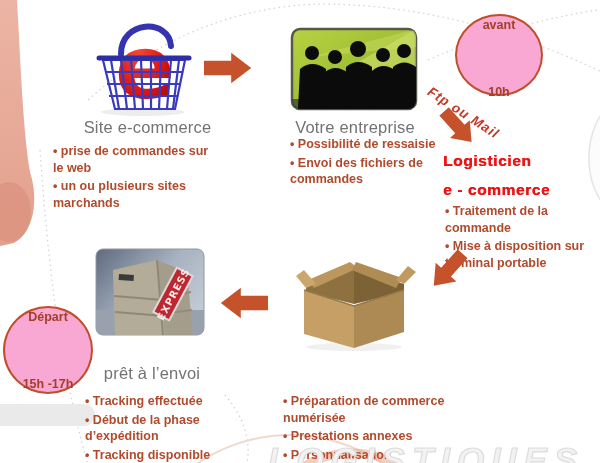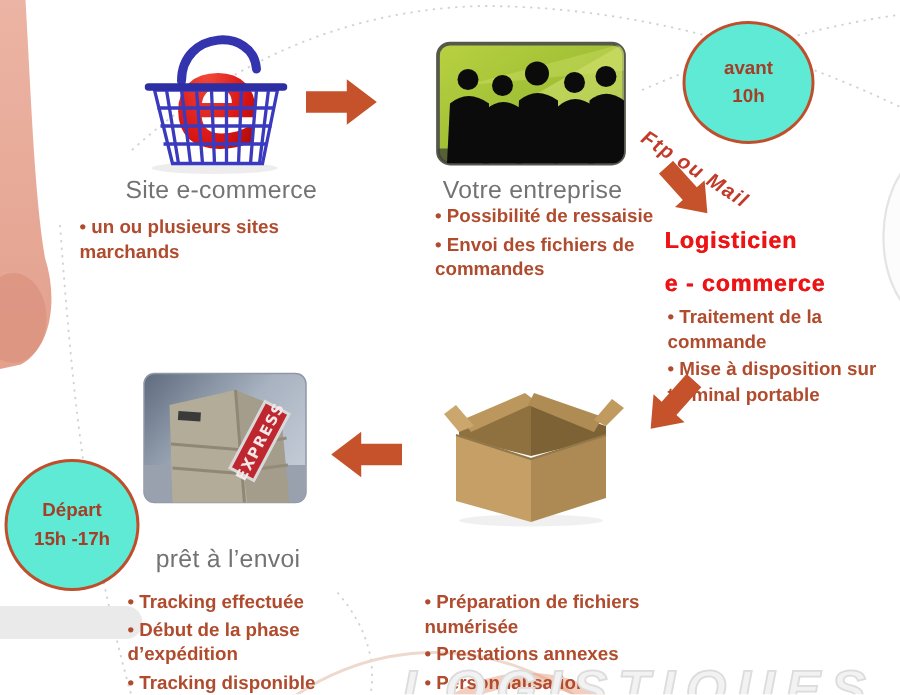--- a/index.html
+++ b/index.html
@@ -7,23 +7,23 @@
     position:relative;width:600px;height:463px;overflow:hidden;
     background:#ffffff;font-family:"Liberation Sans",sans-serif;
   }
   .abs{position:absolute;}
   .step-title{
     color:#737373;font-size:16.5px;letter-spacing:.2px;text-align:center;line-height:1.2;
   }
   .bullets{font-size:12.5px;font-weight:bold;color:#b04b2d;line-height:1.32;}
   .bullet-line{margin-bottom:2px;}
   .badge{
-    border:2px solid #bf4f2c;border-radius:50%;background:#5eead4;
-    display:flex;flex-direction:column;align-items:center;justify-content:center;
-    color:#a33e28;font-weight:bold;font-size:12.5px;line-height:1.5;text-align:center;
+    border:2px solid #bf4f2c;border-radius:50%;background:#f9a8d4;
+    display:flex;flex-direction:column;align-items:center;justify-content:flex-start;
+    color:#a33e28;font-weight:bold;font-size:12.5px;line-height:1.5;text-align:center;gap:48px;
   }
   .accent-heading{
     color:#ec1414;font-weight:700;font-size:15.5px;letter-spacing:.6px;line-height:1.9;
     text-shadow:.4px 0 0 #ec1414;
   }
   .ftp-label{
     color:#c23a28;font-weight:bold;font-style:italic;font-size:13.5px;letter-spacing:1px;
     transform:rotate(33deg);transform-origin:left top;white-space:nowrap;
   }
   .arrow{fill:#c5522b;}
@@ -77,20 +77,21 @@
     <g stroke="#3a3abf" stroke-width="2.2" fill="none">
       <path d="M 18,50 L 100,50 L 90,99 L 30,99 Z"></path>
       <path d="M 26,50 L 34,99 M 36,50 L 42,99 M 46,50 L 50,99 M 56,50 L 58,99 M 66,50 L 66,99 M 76,50 L 74,99 M 86,50 L 82,99 M 94,50 L 88,99"></path>
       <path d="M 20,62 L 98,62 M 22,74 L 96,74 M 24,86 L 93,86"></path>
     </g>
     <path d="M 14,48 L 104,48" stroke="#2d2da4" stroke-width="5" stroke-linecap="round"></path>
   </svg>
 
   <div class="abs step-title" style="left:55px;top:118px;width:185px">Site e-commerce</div>
   <div class="abs bullets" style="left:53px;top:143px;width:163px">
+      <div class="bullet-line">• prise de commandes sur le web</div>
       <div class="bullet-line">• un ou plusieurs sites marchands</div>
     </div>
 
   <svg class="abs" style="left:204px;top:50px" width="48" height="36" viewBox="0 0 60 40">
     <polygon class="arrow" points="0,11 34,11 34,1 59,20 34,39 34,29 0,29"></polygon>
   </svg>
 
   <svg class="abs" style="left:290px;top:27px" width="128" height="86" viewBox="0 0 128 86">
     <defs>
       <linearGradient id="greenGrad" x1="0" y1="0" x2="1" y2="1">
@@ -159,21 +160,21 @@
     <polygon points="16,34 58,16 66,22 22,42" fill="#bb975e"></polygon>
     <polygon points="64,16 110,32 104,42 60,24" fill="#b08c55"></polygon>
     <polygon points="14,42 4,30 12,24 24,38" fill="#cba76d"></polygon>
     <polygon points="112,38 124,26 116,20 104,34" fill="#c19a5f"></polygon>
     <polygon points="12,44 62,60 62,102 12,88" fill="#c59f66"></polygon>
     <polygon points="62,60 112,44 112,86 62,102" fill="#ad8a54"></polygon>
     <path d="M 12,44 L 62,60 L 112,44" stroke="#93794a" stroke-width="1.5" fill="none"></path>
   </svg>
 
   <div class="abs bullets" style="left:283px;top:393px;width:162px">
-      <div class="bullet-line">• Préparation de fichiers numérisée</div>
+      <div class="bullet-line">• Préparation de commerce numérisée</div>
       <div class="bullet-line">• Prestations annexes</div>
       <div class="bullet-line">• Personnalisation</div>
     </div>
 
   <svg class="abs" style="left:220px;top:286px;transform:scaleX(-1)" width="48" height="34" viewBox="0 0 60 40">
     <polygon class="arrow" points="0,11 34,11 34,1 59,20 34,39 34,29 0,29"></polygon>
   </svg>
 
   <svg class="abs" style="left:95px;top:248px" width="110" height="88" viewBox="0 0 110 88">
     <defs>

